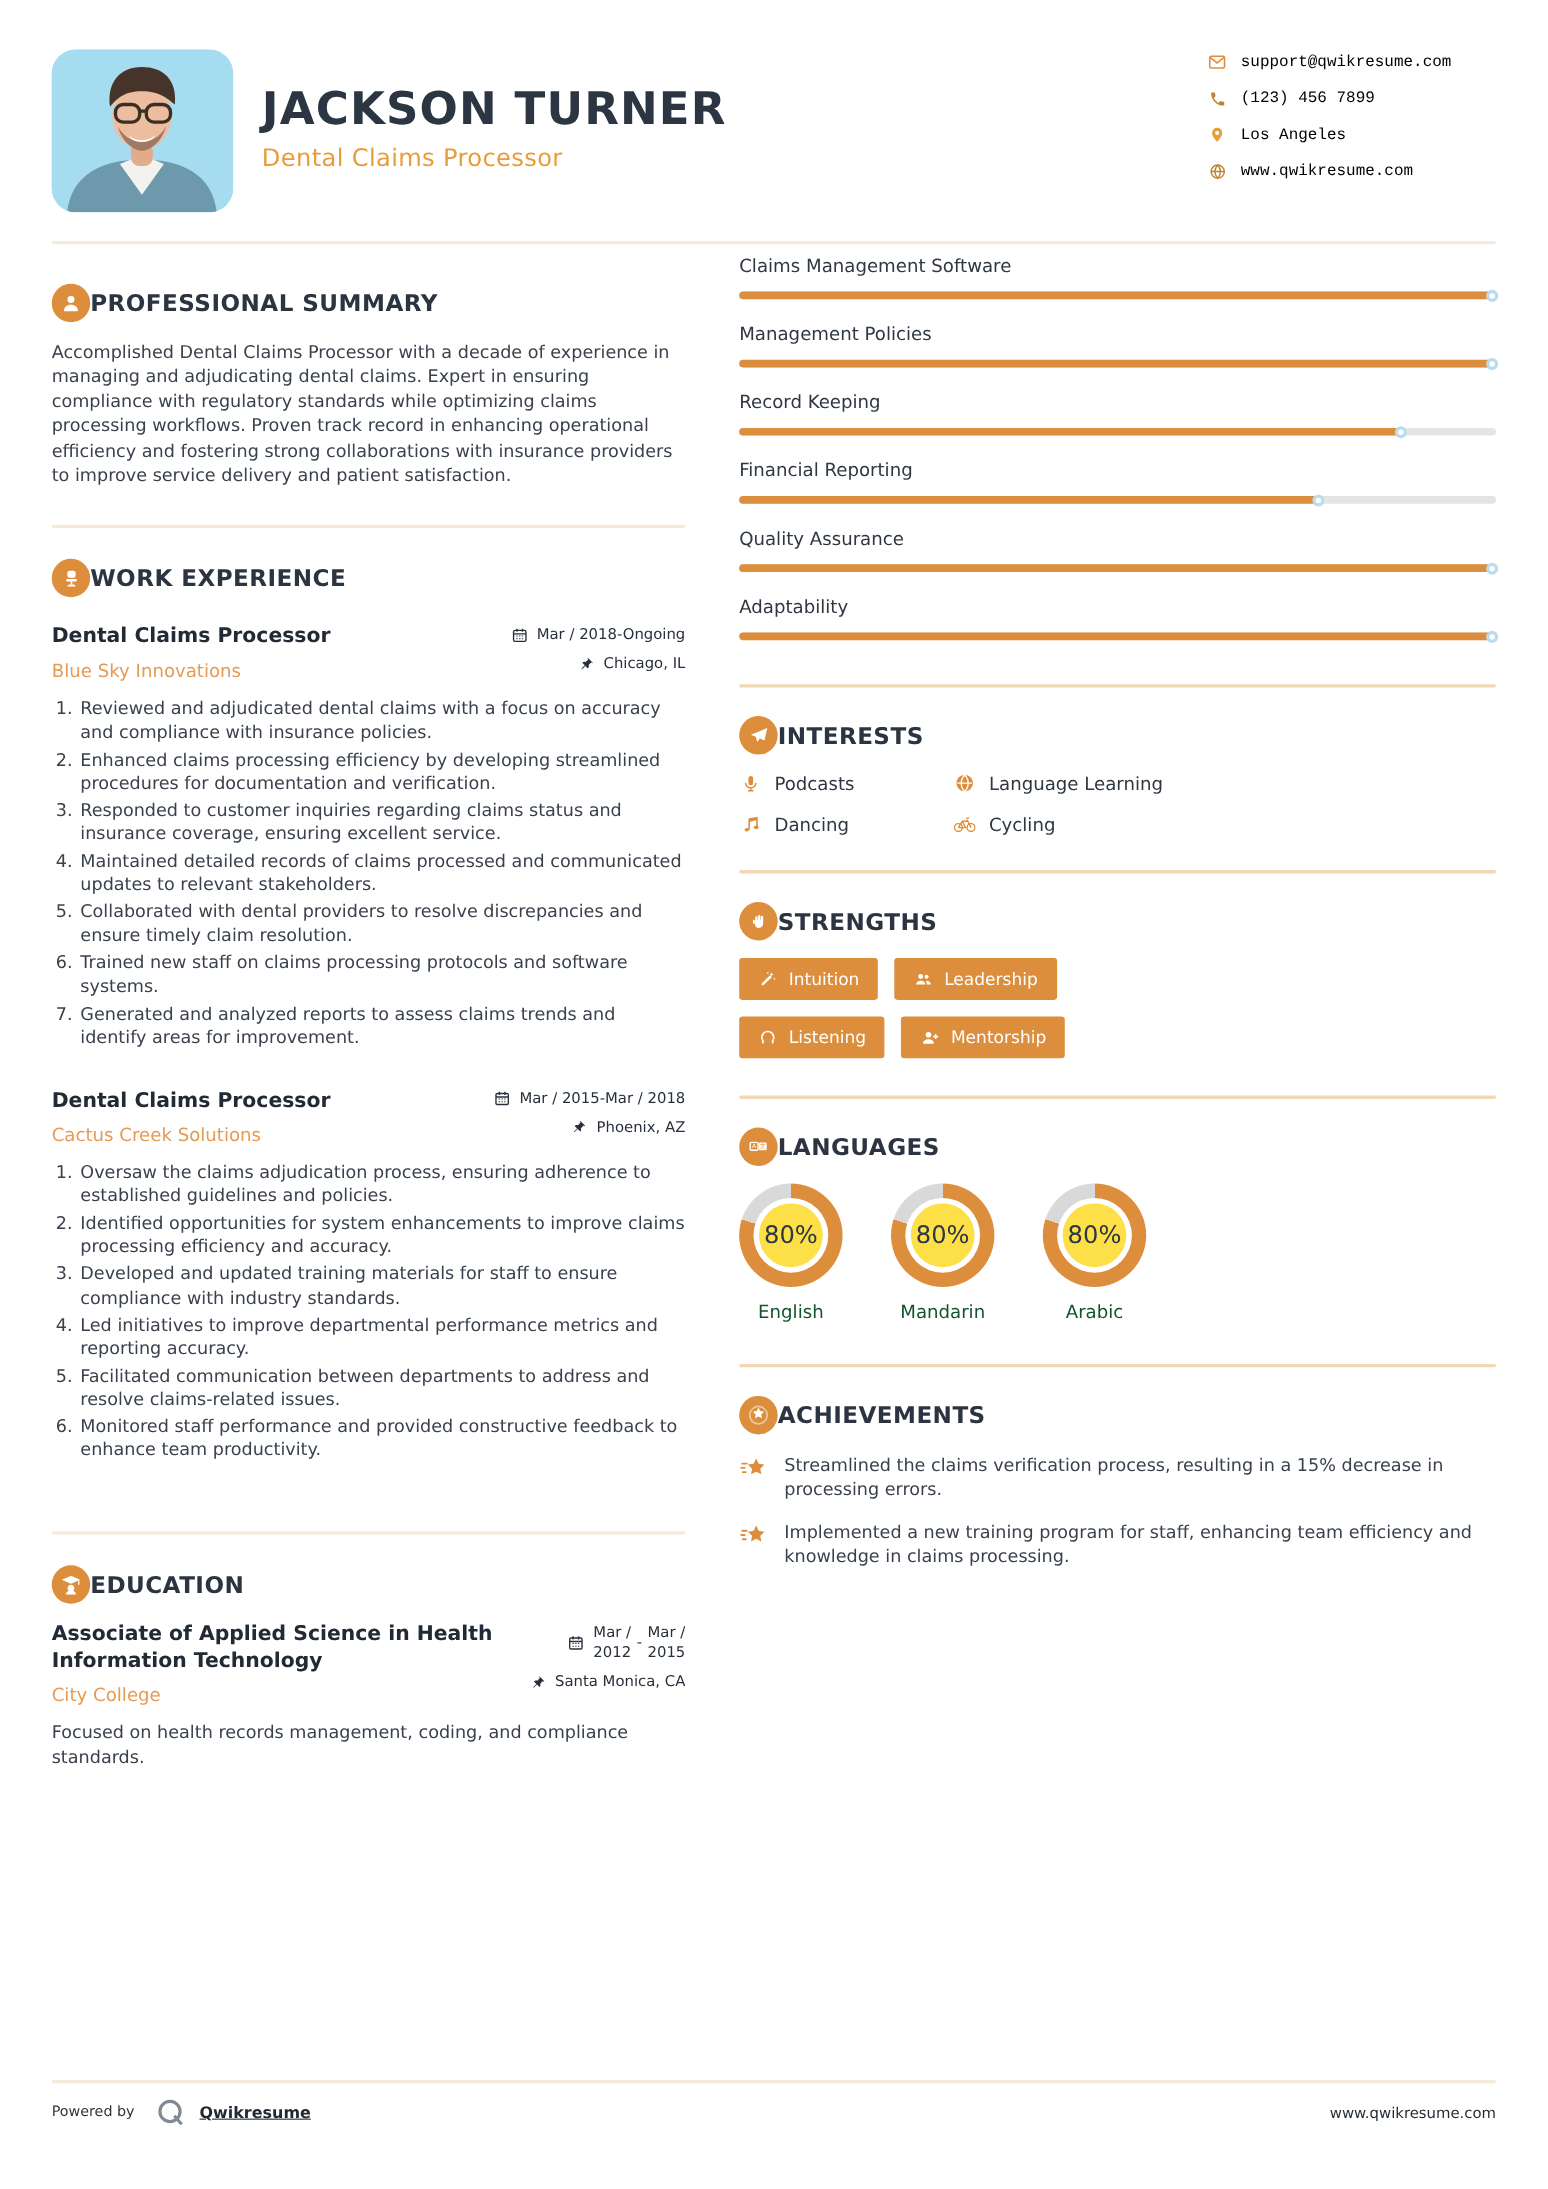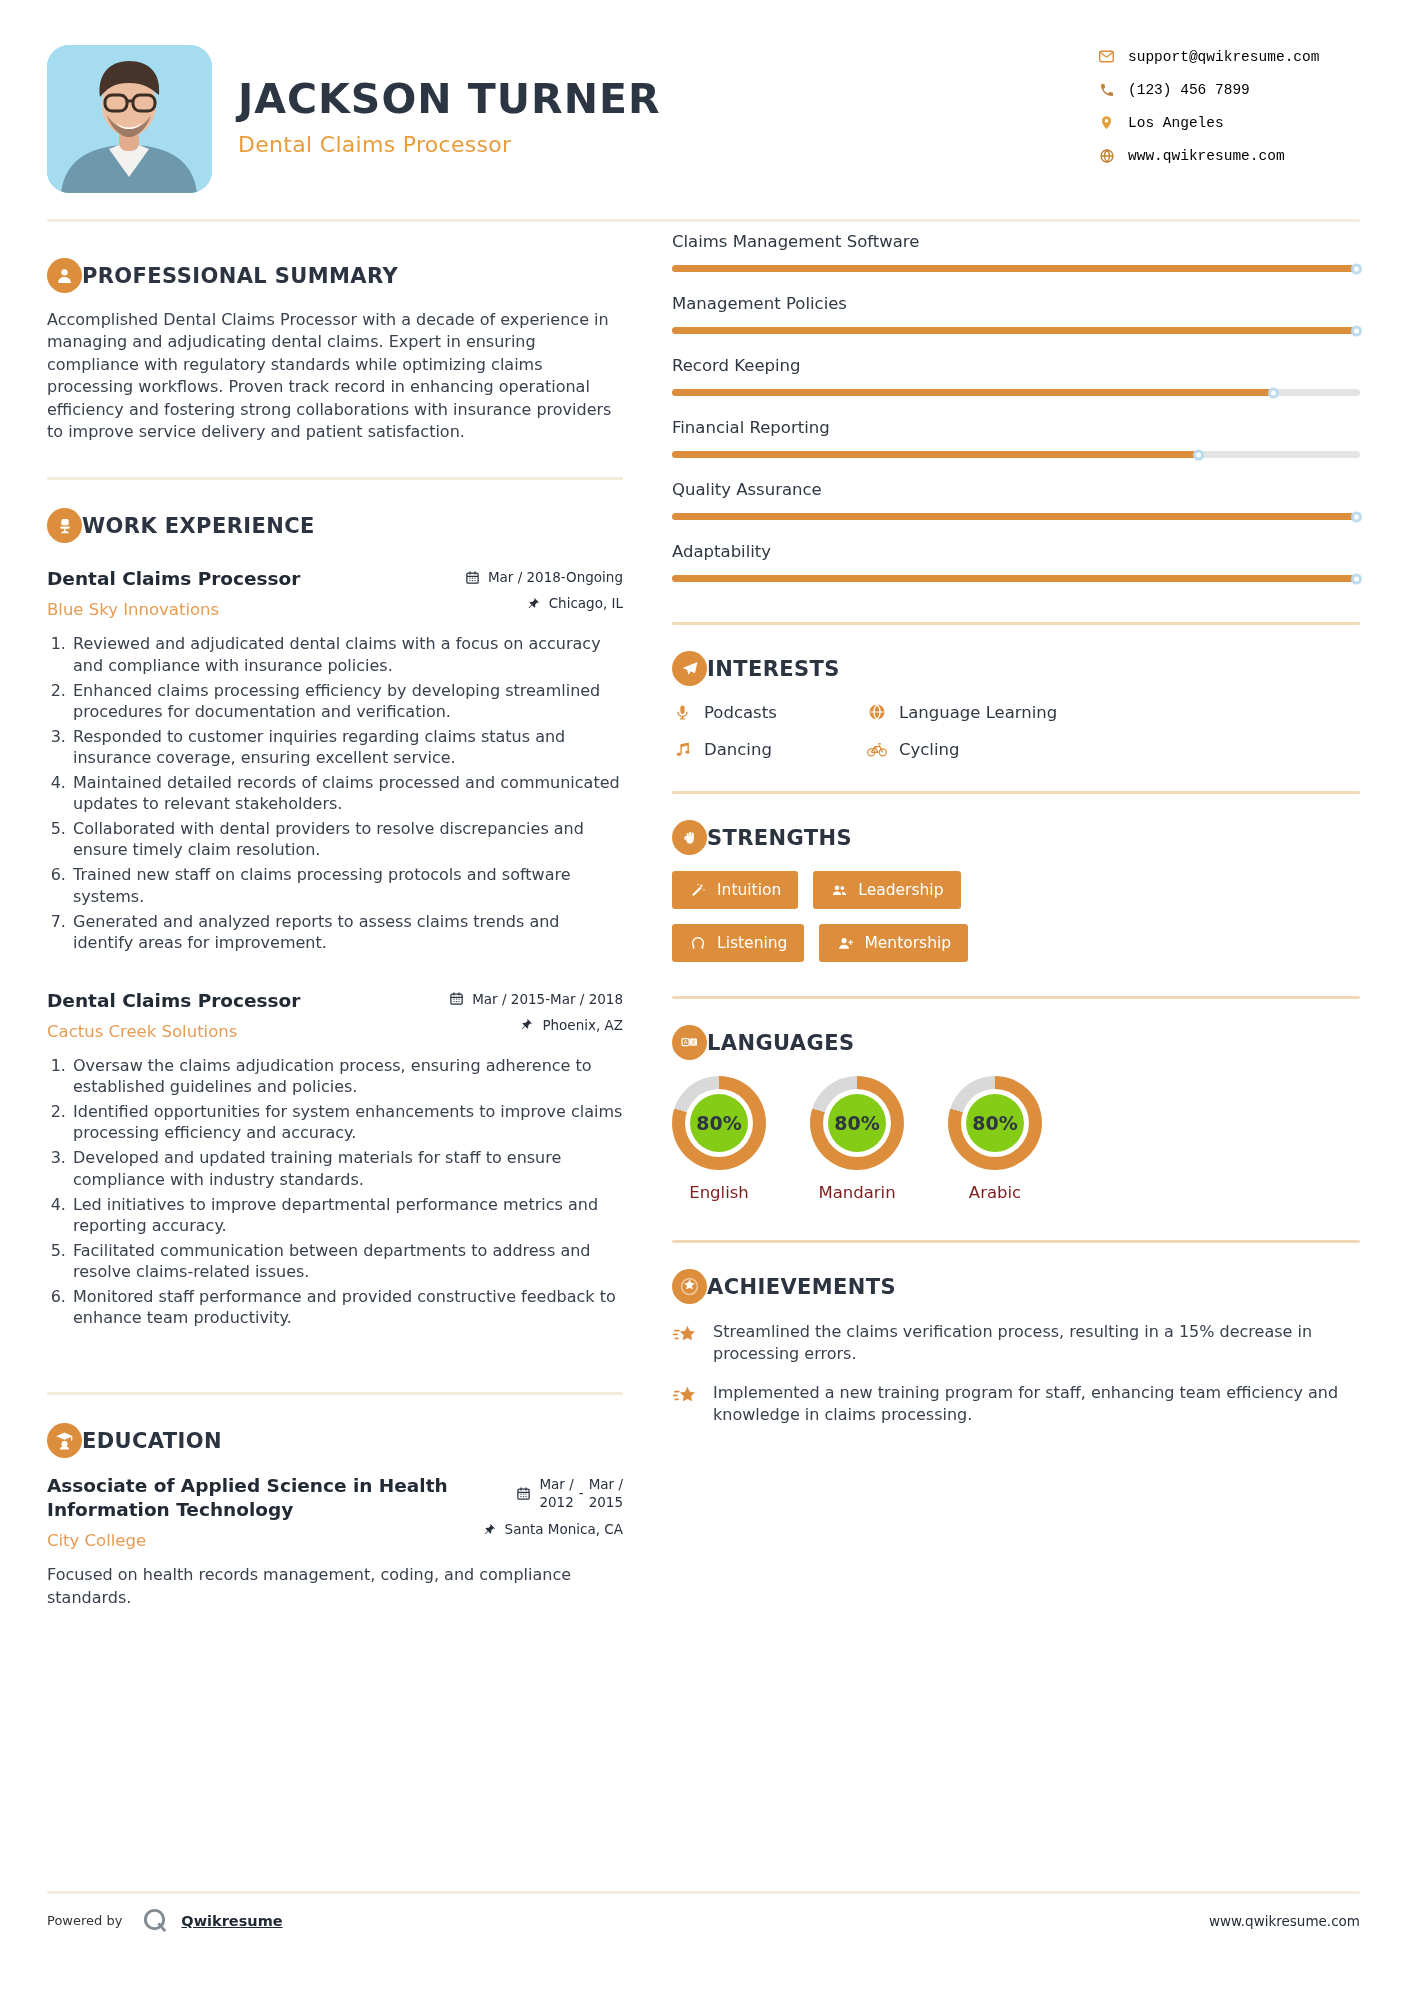--- a/index.html
+++ b/index.html
@@ -64,22 +64,22 @@
   
   .chips { display:flex; flex-wrap:wrap; gap:15px; margin-top:8px; max-width:430px; }
   .chip { display:inline-flex; align-items:center; gap:10px; background:#DD8E3C; color:#fff; font-size:15.5px; padding:10px 17px; border-radius:3px; }
   .chip .ic { width:18px; height:18px; display:flex; align-items:center; justify-content:center; }
 
   
   .donuts { display:flex; gap:44px; margin-top:16px; }
   .donut-wrap { width:94px; text-align:center; }
   .donut { width:94px; height:94px; border-radius:50%; display:flex; align-items:center; justify-content:center; }
   .donut-hole { width:68px; height:68px; border-radius:50%; background:#fff; display:flex; align-items:center; justify-content:center; }
-  .donut-core { width:58px; height:58px; border-radius:50%; background:#84cc16; display:flex; align-items:center; justify-content:center; font-size:19px; font-weight:700; color:#2e3641; }
-  .donut-label { margin-top:13px; font-size:16.5px; color:#7f1d1d; }
+  .donut-core { width:58px; height:58px; border-radius:50%; background:#fde047; display:flex; align-items:center; justify-content:center; font-size:22px; font-weight:400; color:#2e3641; }
+  .donut-label { margin-top:13px; font-size:16.5px; color:#14532d; }
 
   
   .ach { display:flex; gap:14px; margin-top:17px; font-size:16px; line-height:1.38; color:#39414d; }
   .ach-icon { flex:none; width:27px; height:27px; margin-top:1px; }
 
   
   .footer-wrap { position:absolute; left:0; right:0; bottom:56px; }
   .footer { display:flex; align-items:center; padding:13px 47px 0; }
   .powered { font-size:13px; color:#333; }
   .qlogo { margin:0 12px 0 20px; display:flex; }

